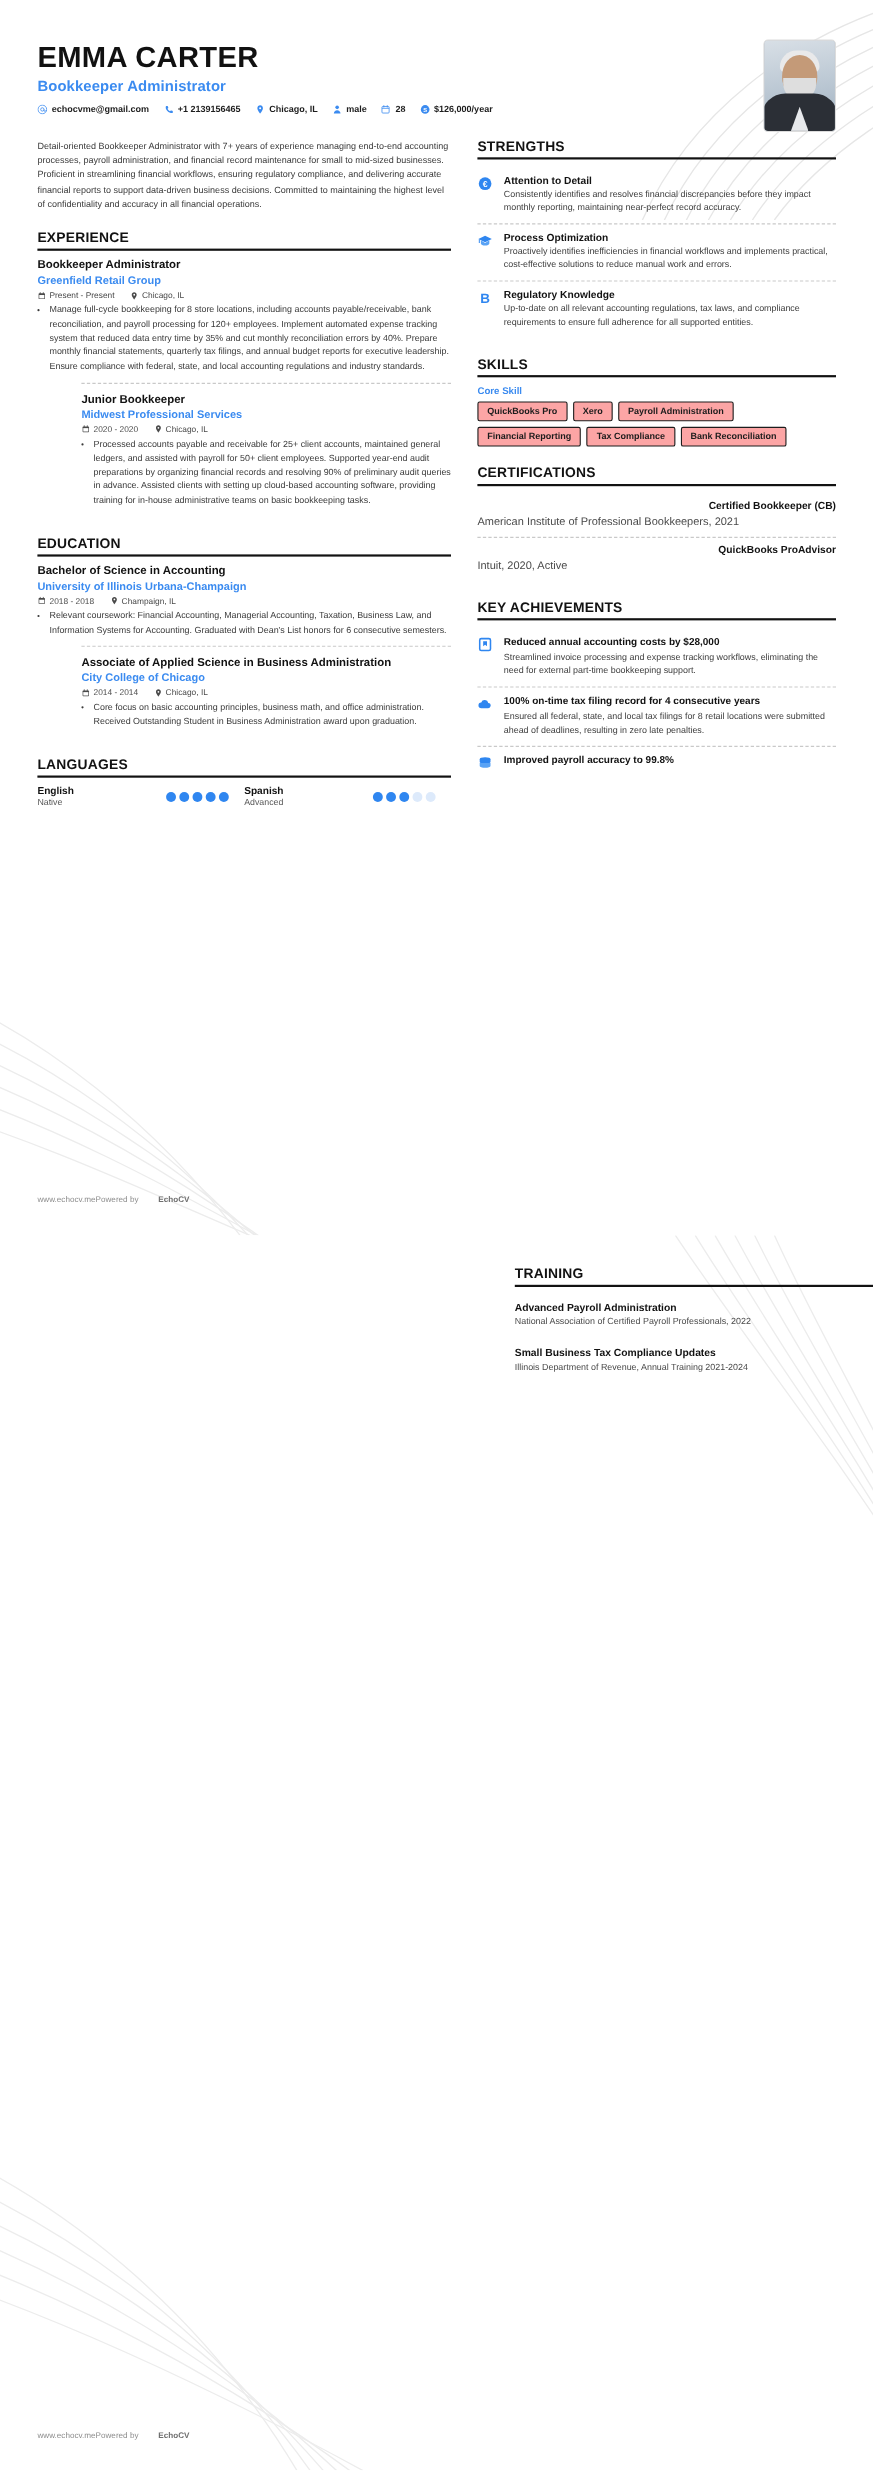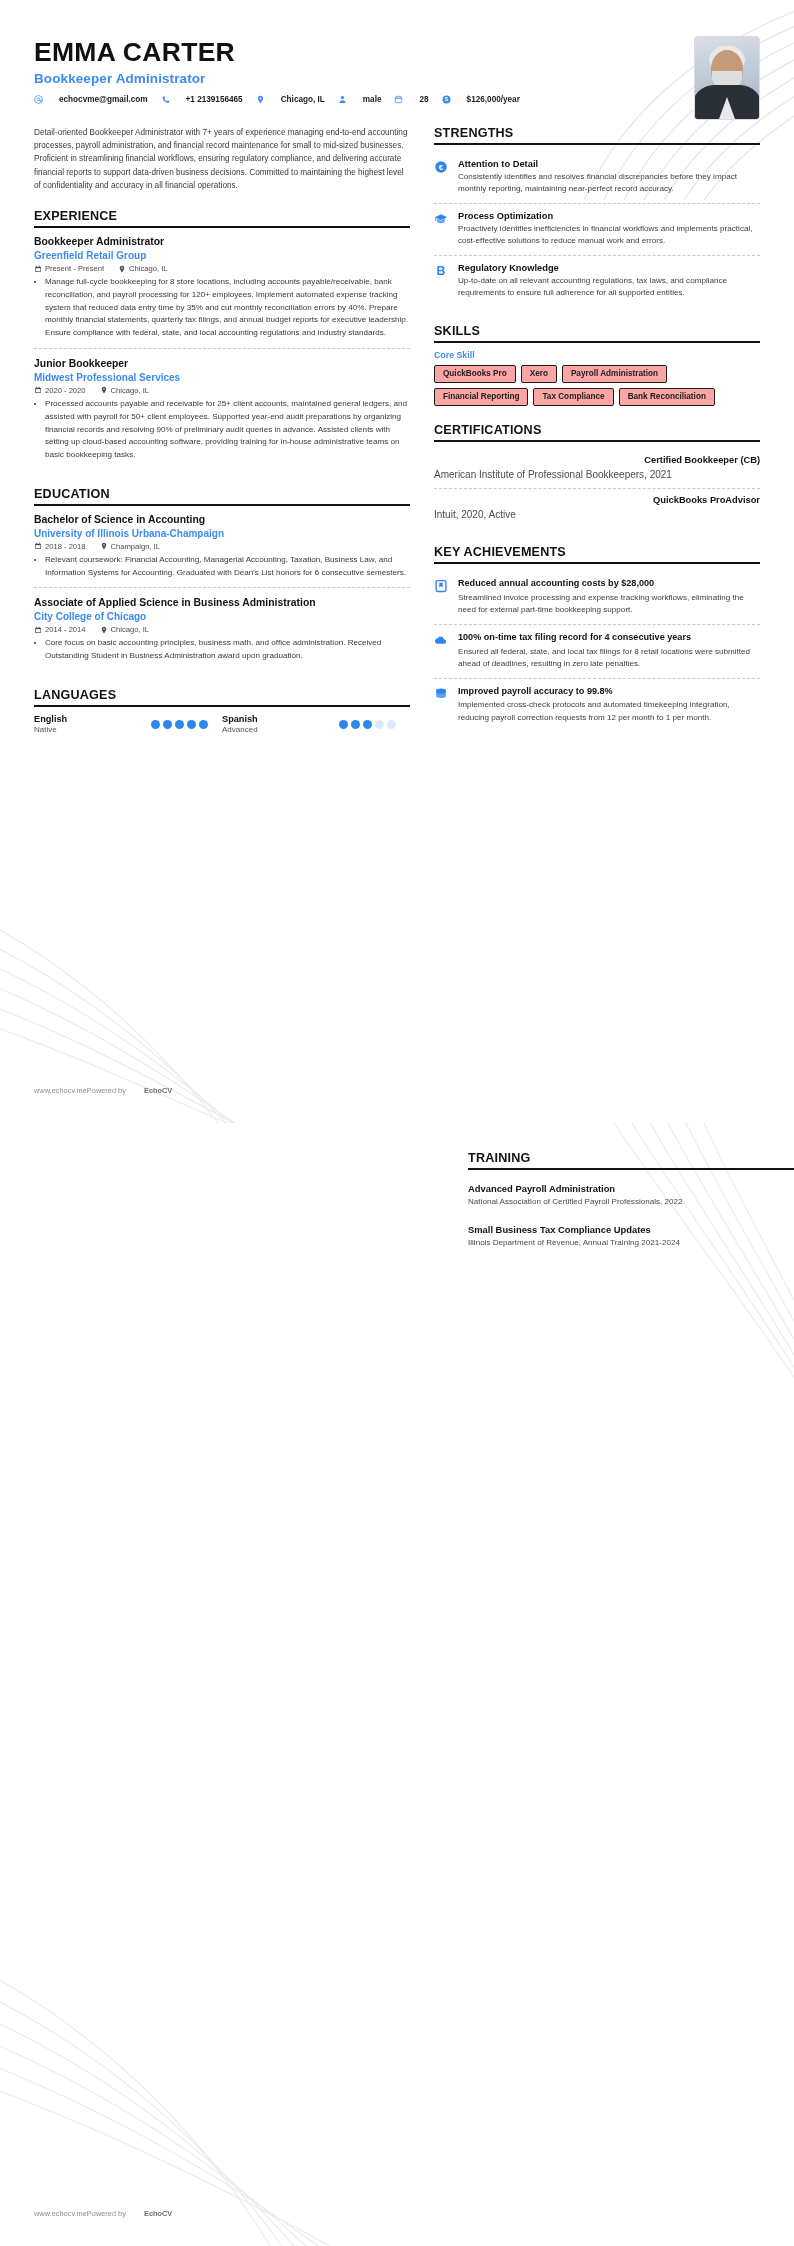--- a/index.html
+++ b/index.html
@@ -52,21 +52,21 @@
     flex-wrap: wrap;
     gap: 0px;
     margin-top: 9px;
     font-size: 8.2px;
     font-weight: 700;
     color: #1d1d1d;
   }
   .contact-item {
     display: inline-flex;
     align-items: center;
-    gap: 16px;
+    gap: 4px;
     margin-right: 13px;
     white-space: nowrap;
   }
   .contact-item svg { display: block; flex: none; }
 
   .photo {
     position: absolute;
     top: 36px;
     right: 34px;
     width: 66px;
@@ -102,21 +102,21 @@
 
   .body-text {
     font-size: 8.2px;
     line-height: 1.62;
     color: #3a3a3a;
     text-align: left;
   }
 
   
   .entry { padding-bottom: 8px; }
-  .entry + .entry { border-top: 1px dashed #c9c9c9; padding-top: 8px; }
+  .entry + .entry { border-top: 1px dashed #c9c9c9; padding-top: 8px; margin-left: 40px; }
   .entry-title { font-size: 10.4px; font-weight: 700; color: #121212; line-height: 1.25; }
   .entry-org { font-size: 10px; font-weight: 700; color: #3b8bf0; margin-top: 2px; }
   .entry-meta {
     display: flex; align-items: center; gap: 14px;
     font-size: 7.6px; color: #4a4a4a; margin-top: 3px;
   }
   .meta-item { display: inline-flex; align-items: center; gap: 3px; }
   .meta-item svg { display:block; flex:none; }
   .bullets { margin-top: 3px; padding-left: 11px; }
   .bullets li { font-size: 8.1px; line-height: 1.58; color: #3a3a3a; }
@@ -533,21 +533,20 @@
           <div class="ach">
             <span class="ach-ico">
               <svg width="14" height="14" viewBox="0 0 16 16">
                 <ellipse cx="8" cy="3.6" rx="5.6" ry="2" fill="#2f86f0"></ellipse>
                 <path d="M2.4 3.6 v3 c0 1.1 2.5 2 5.6 2 s5.6-.9 5.6-2 v-3" fill="#2f86f0"></path>
                 <path d="M2.4 7.6 v3 c0 1.1 2.5 2 5.6 2 s5.6-.9 5.6-2 v-3" fill="#5aa3f5"></path>
               </svg>
             </span>
             <div>
               <div class="ach-title">Improved payroll accuracy to 99.8%</div>
-              <div class="ach-desc">Implemented cross-check protocols and automated timekeeping integration, reducing payroll correction requests from 12 per month to 1 per month.</div>
             </div>
           </div>
         </div>
 
       </div>
     </div>
   </div>
 
   <div class="footer">
     <span>www.echocv.me</span>

